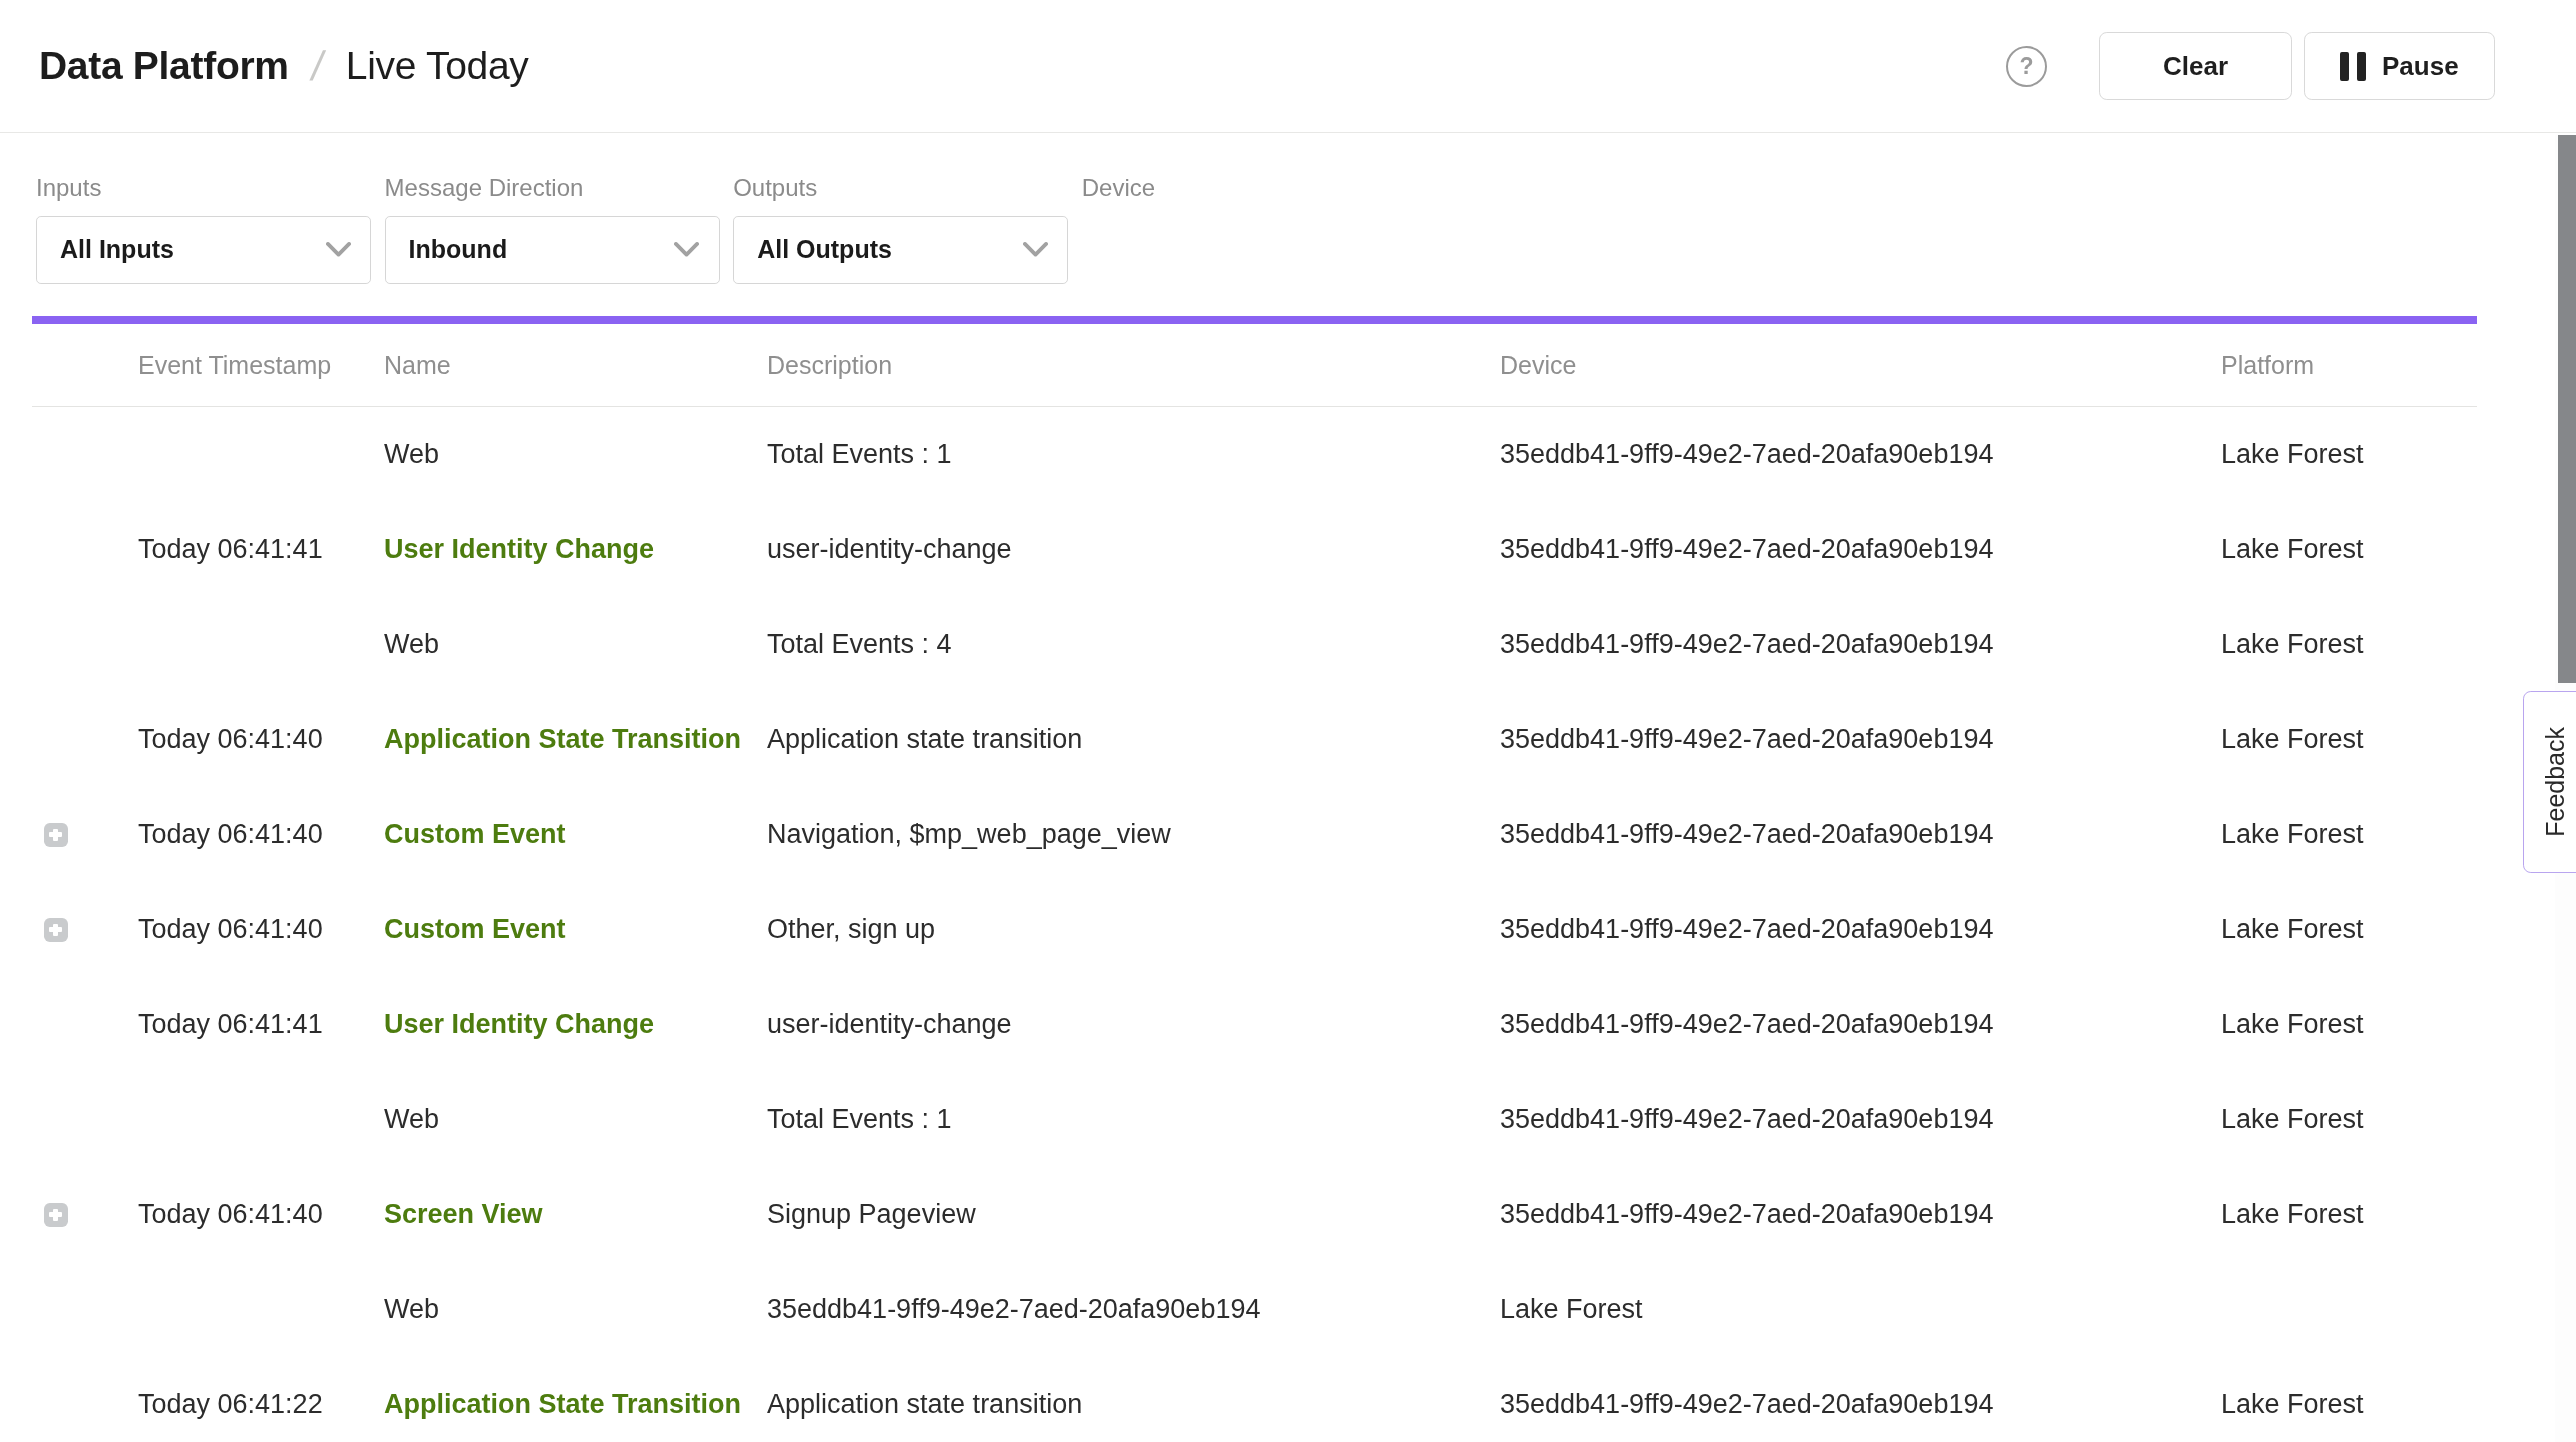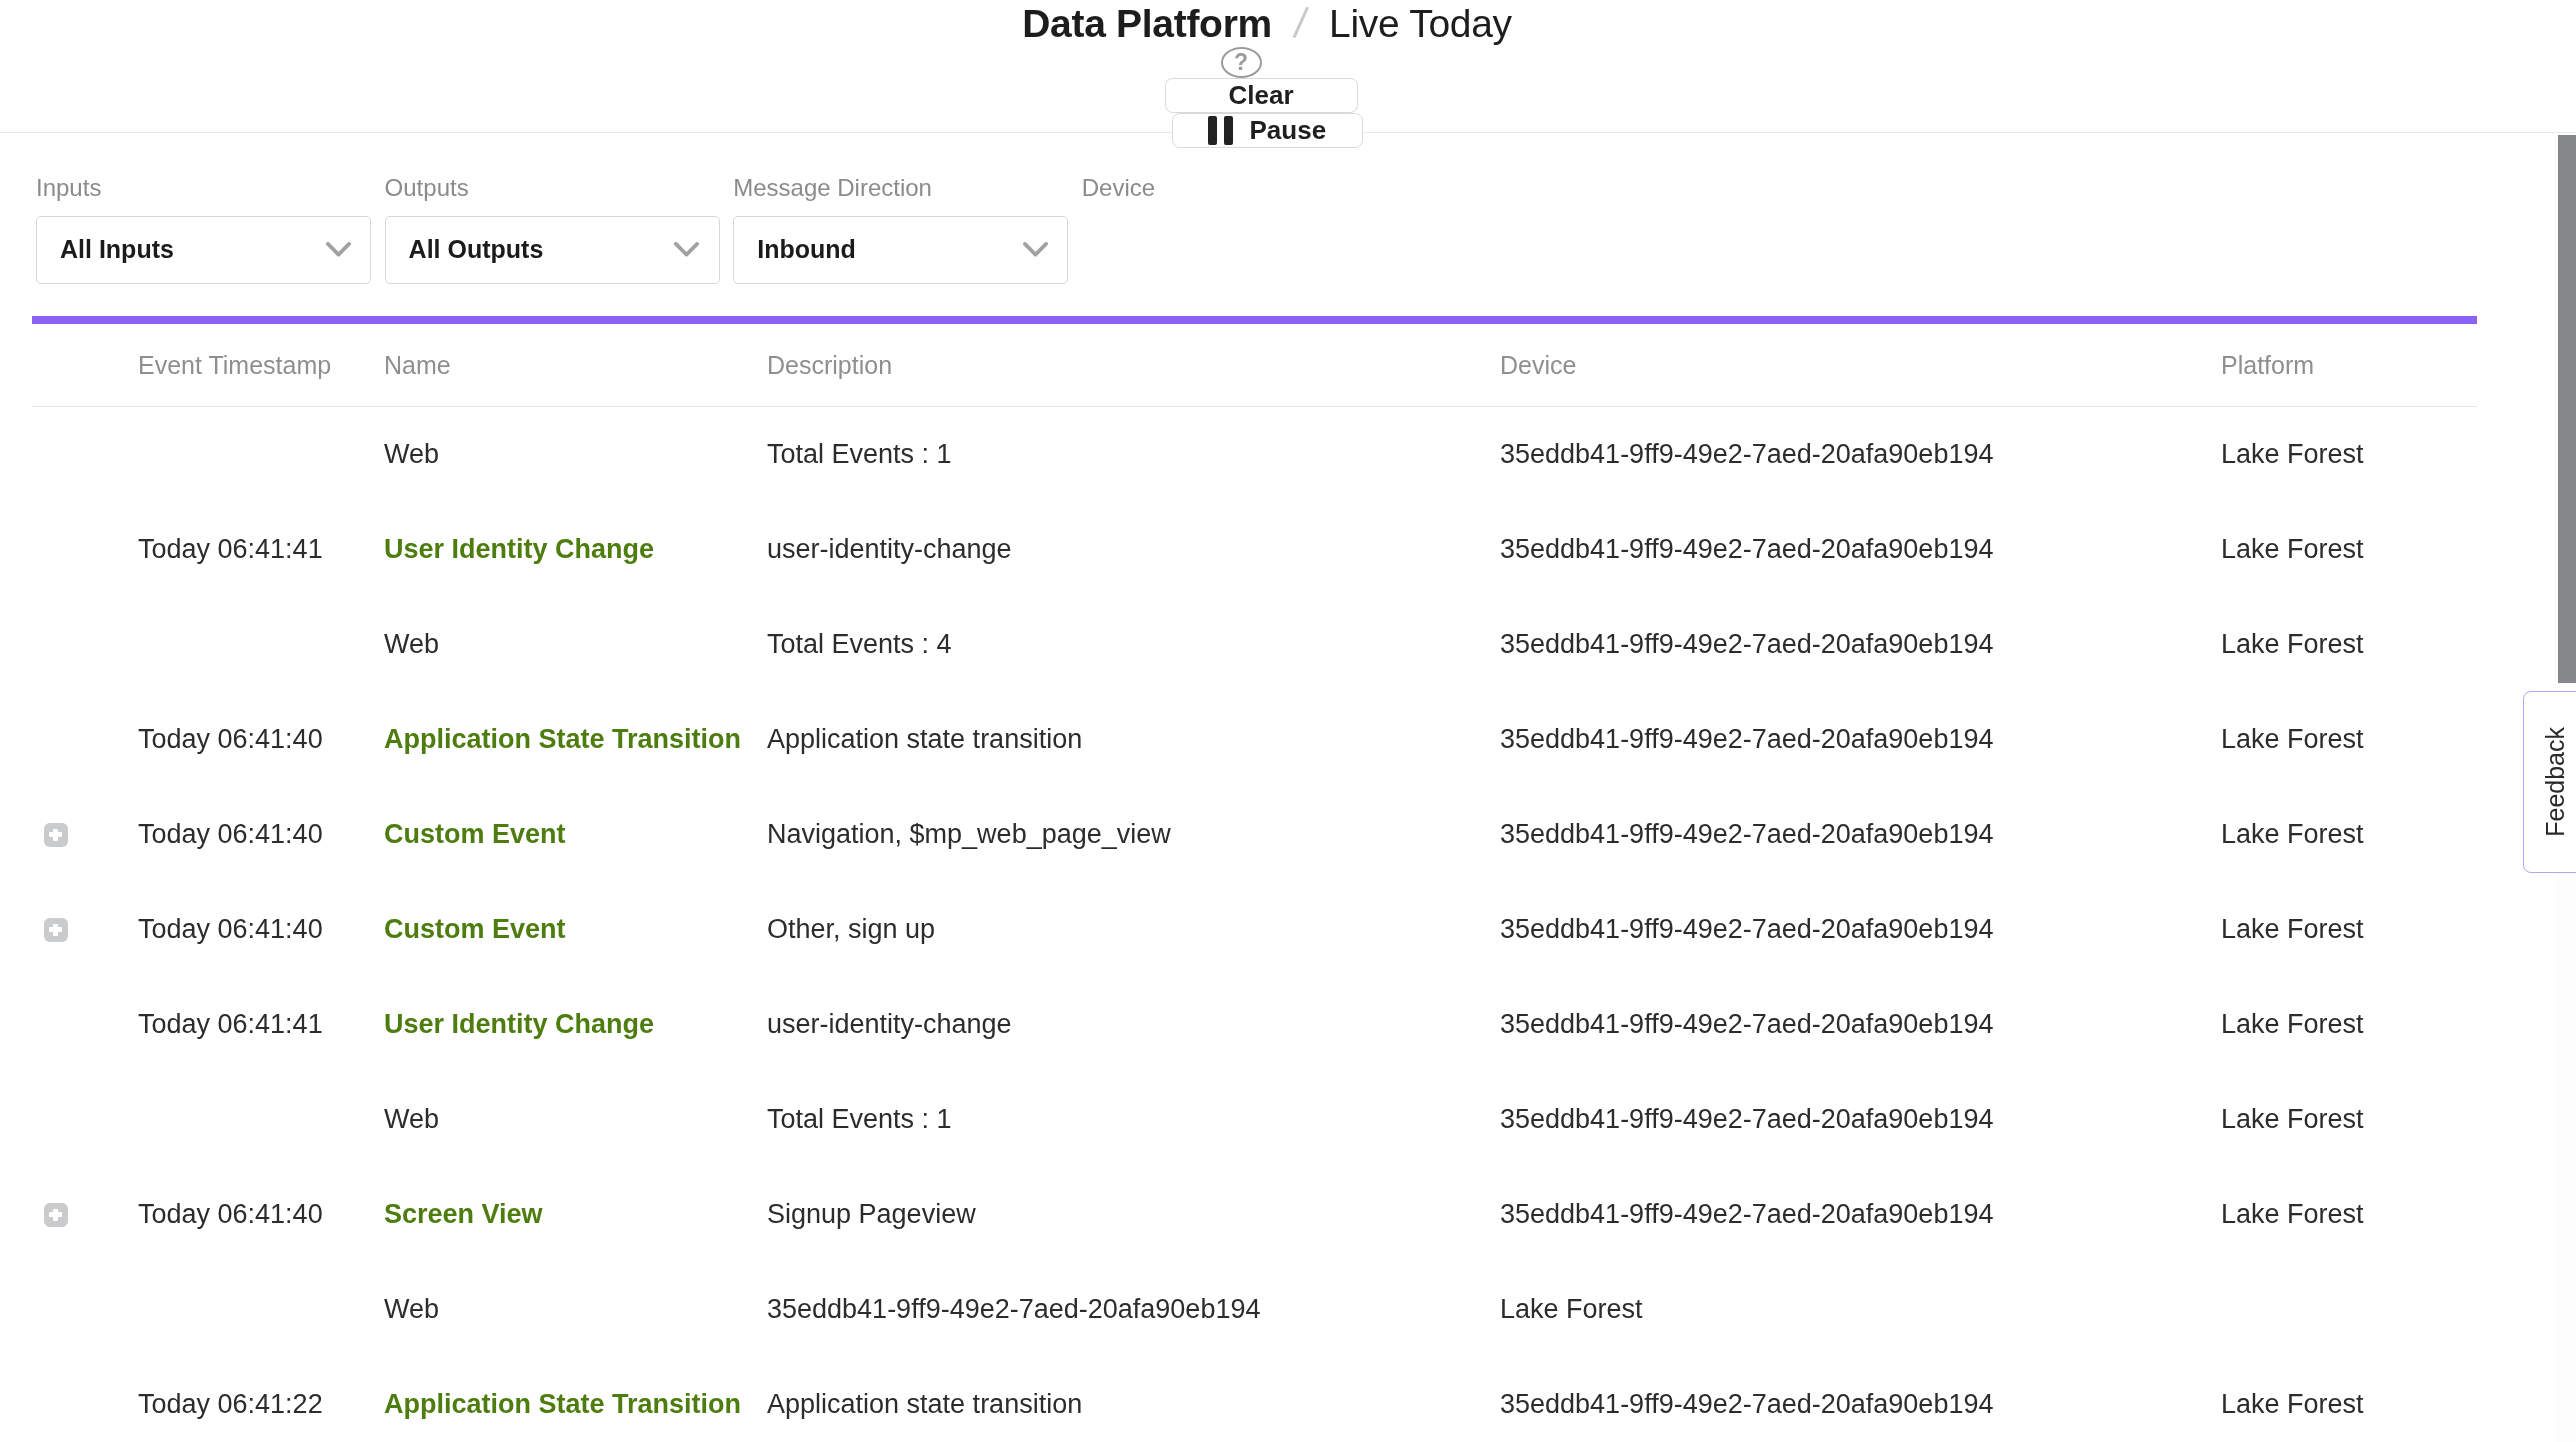--- a/index.html
+++ b/index.html
@@ -4,21 +4,21 @@
 <style>
   html,body{margin:0;padding:0;}
   body{
     width:2576px;height:1442px;position:relative;overflow:hidden;
     background:#ffffff;color:#2c2c2c;
     font-family:"Liberation Sans", sans-serif;
   }
   
   .topbar{
     height:133px;box-sizing:border-box;border-bottom:1.9px solid #e8e8e6;
-    display:flex;align-items:center;padding:0 81px 0 39px;background:#fff;flex-direction:column;
+    display:flex;align-items:center;padding:0 81px 0 39px;background:#fff;
   }
   .breadcrumb{display:flex;align-items:center;gap:23px;font-size:39px;letter-spacing:-0.3px;}
   .crumb-section{font-weight:600;color:#1d1d1d;}
   .crumb-sep{color:#c9c9c7;font-weight:300;font-size:41px;transform:skewX(-10deg);}
   .crumb-page{font-weight:500;color:#1d1d1d;}
   .topbar-spacer{flex:1;}
   .help-btn{
     width:41px;height:41px;box-sizing:border-box;border:2.9px solid #9b9b9b;border-radius:50%;
     display:flex;align-items:center;justify-content:center;
     font-size:23px;font-weight:700;color:#9b9b9b;margin-right:52px;cursor:pointer;background:#fff;
@@ -98,34 +98,34 @@
     <div class="select">
       <span>All Inputs</span>
       <span class="chevron">
         <svg width="25" height="15.5" viewBox="0 0 26 16">
             <polyline points="2,2 13,13 24,2" fill="none" stroke="#a2a2a2" stroke-width="4" stroke-linecap="round" stroke-linejoin="round"></polyline>
           </svg>
       </span>
     </div>
   </div>
   <div class="filter-group">
-    <div class="filter-label">Outputs</div>
+    <div class="filter-label">Message Direction</div>
     <div class="select">
-      <span>All Outputs</span>
+      <span>Inbound</span>
       <span class="chevron">
         <svg width="25" height="15.5" viewBox="0 0 26 16">
             <polyline points="2,2 13,13 24,2" fill="none" stroke="#a2a2a2" stroke-width="4" stroke-linecap="round" stroke-linejoin="round"></polyline>
           </svg>
       </span>
     </div>
   </div>
   <div class="filter-group">
-    <div class="filter-label">Message Direction</div>
+    <div class="filter-label">Outputs</div>
     <div class="select">
-      <span>Inbound</span>
+      <span>All Outputs</span>
       <span class="chevron">
         <svg width="25" height="15.5" viewBox="0 0 26 16">
             <polyline points="2,2 13,13 24,2" fill="none" stroke="#a2a2a2" stroke-width="4" stroke-linecap="round" stroke-linejoin="round"></polyline>
           </svg>
       </span>
     </div>
   </div>
   <div class="filter-group">
     <div class="filter-label">Device</div>
   </div>

